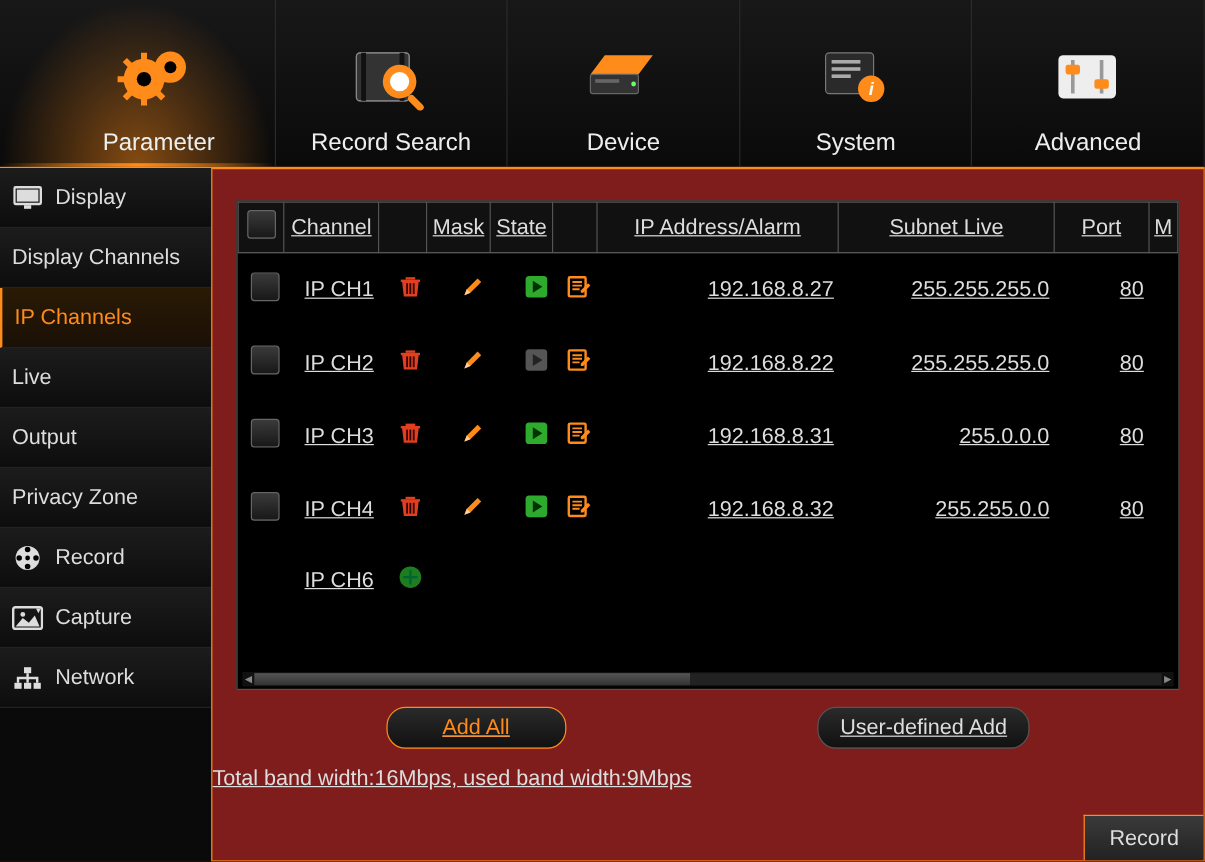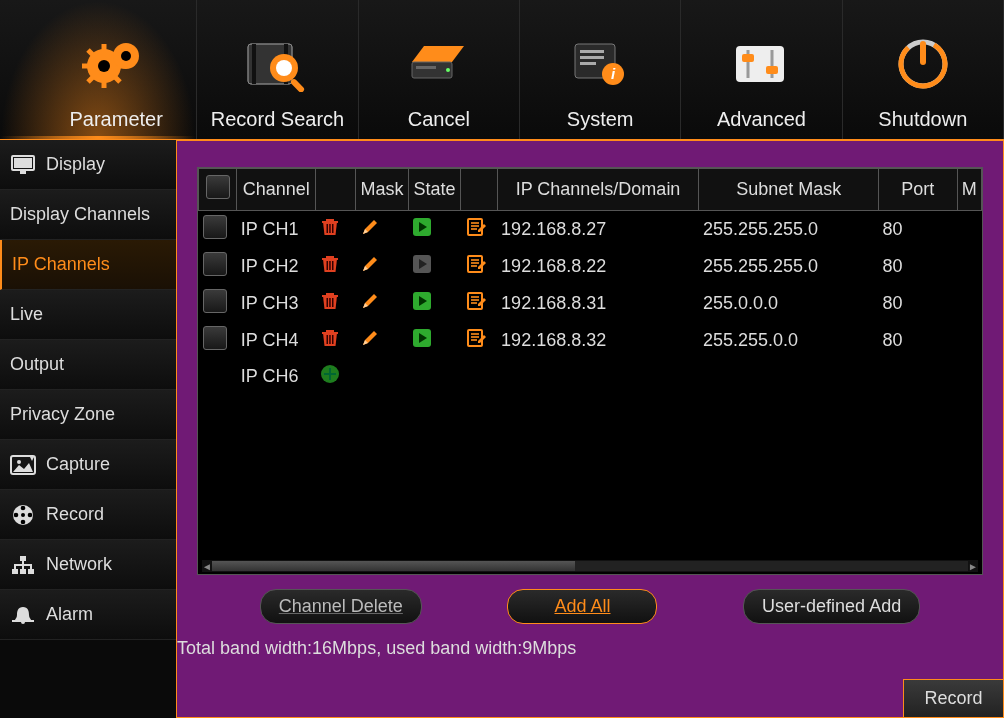--- a/index.html
+++ b/index.html
@@ -68,23 +68,24 @@
   .side-item.active {
     background: linear-gradient(#2a1a05, #1a1005);
     color: #ff8c1a;
     border-left: 2px solid #ff8c1a;
   }
   .side-icon { width:26px; height:22px; display:flex; align-items:center; justify-content:center; }
   .content {
     flex:1;
     border: 1px solid #ff8c1a;
     border-left-color:#ff8c1a;
-    background: #701a75;
+    background: #7f1d1d;
     position:relative;
     overflow:hidden;
+    text-decoration:underline;
   }
   .table-wrap {
     margin: 26px 20px 0 20px;
     height: 408px;
     border: 1px solid #555;
     background:#000;
     overflow:hidden;
     position:relative;
   }
   table {
@@ -92,22 +93,22 @@
     width:100%;
     font-size:18px;
   }
   th {
     border: 1px solid #555;
     padding: 6px 4px;
     font-weight:normal;
     background:#111;
   }
   td {
-    padding: 4px 4px;
-    text-align:left;
+    padding: 16px 4px;
+    text-align:right;
     height:34px;
   }
   .chk {
     width:24px; height:24px;
     border:1px solid #666;
     background: linear-gradient(#3a3a3a,#181818);
     border-radius:3px;
     display:inline-block;
   }
   .hscroll {
@@ -212,21 +213,21 @@
     </div>
     <div class="topnav-item">
       <div class="topnav-icon">
         <svg width="70" height="56" viewBox="0 0 70 56">
           <path d="M8 26 L20 10 L60 10 L48 26 Z" fill="#ff8c1a"></path>
           <rect x="8" y="26" width="40" height="16" rx="2" fill="#333" stroke="#666"></rect>
           <circle cx="44" cy="34" r="2" fill="#6f6"></circle>
           <rect x="12" y="30" width="20" height="3" fill="#666"></rect>
         </svg>
       </div>
-      <div class="topnav-label">Cancel</div>
+      <div class="topnav-label">Device</div>
     </div>
     <div class="topnav-item">
       <div class="topnav-icon">
         <svg width="70" height="56" viewBox="0 0 70 56">
           <rect x="10" y="8" width="40" height="34" rx="3" fill="#2a2a2a" stroke="#777"></rect>
           <rect x="15" y="14" width="24" height="3" fill="#aaa"></rect>
           <rect x="15" y="20" width="24" height="3" fill="#aaa"></rect>
           <rect x="15" y="26" width="16" height="3" fill="#aaa"></rect>
           <circle cx="48" cy="38" r="11" fill="#ff8c1a"></circle>
           <text x="48" y="43" text-anchor="middle" font-size="15" font-style="italic" font-weight="bold" fill="#fff">i</text>
@@ -238,30 +239,20 @@
       <div class="topnav-icon">
         <svg width="70" height="56" viewBox="0 0 70 56">
           <rect x="10" y="10" width="48" height="36" rx="4" fill="#eee"></rect>
           <line x1="22" y1="14" x2="22" y2="42" stroke="#999" stroke-width="3"></line>
           <line x1="46" y1="14" x2="46" y2="42" stroke="#999" stroke-width="3"></line>
           <rect x="16" y="18" width="12" height="8" rx="2" fill="#ff8c1a"></rect>
           <rect x="40" y="30" width="12" height="8" rx="2" fill="#ff8c1a"></rect>
         </svg>
       </div>
       <div class="topnav-label">Advanced</div>
-    </div>
-    <div class="topnav-item">
-      <div class="topnav-icon">
-        <svg width="64" height="56" viewBox="0 0 64 56">
-          <circle cx="32" cy="28" r="22" fill="none" stroke="#ccc" stroke-width="5"></circle>
-          <circle cx="32" cy="28" r="22" fill="none" stroke="#ff8c1a" stroke-width="5" stroke-dasharray="110 40" transform="rotate(-60 32 28)"></circle>
-          <line x1="32" y1="8" x2="32" y2="26" stroke="#ff8c1a" stroke-width="6" stroke-linecap="round"></line>
-        </svg>
-      </div>
-      <div class="topnav-label">Shutdown</div>
     </div>
   </div>
 
 <div class="main">
   <div class="sidebar" id="sidebar">
       <div class="side-item">
         <span class="side-icon">
           <svg width="24" height="20" viewBox="0 0 24 20">
             <rect x="1" y="1" width="22" height="14" rx="1" fill="none" stroke="#ddd" stroke-width="2"></rect>
             <rect x="3" y="3" width="18" height="10" fill="#ddd"></rect>
@@ -280,78 +271,68 @@
         <span>Live</span>
       </div>
       <div class="side-item sub">
         <span>Output</span>
       </div>
       <div class="side-item sub">
         <span>Privacy Zone</span>
       </div>
       <div class="side-item">
         <span class="side-icon">
-          <svg width="26" height="20" viewBox="0 0 26 20">
-            <rect x="1" y="1" width="24" height="18" rx="2" fill="none" stroke="#ddd" stroke-width="2"></rect>
-            <circle cx="9" cy="7" r="2" fill="#ddd"></circle>
-            <path d="M3 17 L9 10 L14 14 L19 8 L23 17 Z" fill="#ddd"></path>
-            <path d="M20 2 L24 2 L22 6 Z" fill="#ddd"></path>
-          </svg>
-        </span>
-        <span>Capture</span>
-      </div>
-      <div class="side-item">
-        <span class="side-icon">
           <svg width="24" height="22" viewBox="0 0 24 22">
             <circle cx="12" cy="11" r="10" fill="#ddd"></circle>
             <circle cx="12" cy="11" r="2" fill="#000"></circle>
             <circle cx="12" cy="4" r="2.3" fill="#000"></circle>
             <circle cx="12" cy="18" r="2.3" fill="#000"></circle>
             <circle cx="5" cy="11" r="2.3" fill="#000"></circle>
             <circle cx="19" cy="11" r="2.3" fill="#000"></circle>
           </svg>
         </span>
         <span>Record</span>
+      </div>
+      <div class="side-item">
+        <span class="side-icon">
+          <svg width="26" height="20" viewBox="0 0 26 20">
+            <rect x="1" y="1" width="24" height="18" rx="2" fill="none" stroke="#ddd" stroke-width="2"></rect>
+            <circle cx="9" cy="7" r="2" fill="#ddd"></circle>
+            <path d="M3 17 L9 10 L14 14 L19 8 L23 17 Z" fill="#ddd"></path>
+            <path d="M20 2 L24 2 L22 6 Z" fill="#ddd"></path>
+          </svg>
+        </span>
+        <span>Capture</span>
       </div>
       <div class="side-item">
         <span class="side-icon">
           <svg width="26" height="20" viewBox="0 0 26 20">
             <rect x="10" y="1" width="6" height="5" fill="#ddd"></rect>
             <rect x="2" y="14" width="6" height="5" fill="#ddd"></rect>
             <rect x="10" y="14" width="6" height="5" fill="#ddd"></rect>
             <rect x="18" y="14" width="6" height="5" fill="#ddd"></rect>
             <path d="M13 6 L13 10 M5 14 L5 10 L21 10 L21 14 M13 10 L13 14" stroke="#ddd" stroke-width="2" fill="none"></path>
           </svg>
         </span>
         <span>Network</span>
       </div>
-      <div class="side-item">
-        <span class="side-icon">
-          <svg width="24" height="20" viewBox="0 0 24 20">
-            <path d="M12 2 C7 2 6 6 6 10 C6 13 4 14 4 15 L20 15 C20 14 18 13 18 10 C18 6 17 2 12 2 Z" fill="#ddd"></path>
-            <circle cx="12" cy="17" r="2" fill="#ddd"></circle>
-            <rect x="1" y="15" width="22" height="2" fill="#ddd"></rect>
-          </svg>
-        </span>
-        <span>Alarm</span>
-      </div>
     </div>
   <div class="content">
     <div class="table-wrap">
       <table>
         <thead>
           <tr>
             <th class="col-chk"><span class="chk"></span></th>
             <th class="col-ch">Channel</th>
             <th class="col-del"></th>
             <th class="col-edit">Mask</th>
             <th class="col-state">State</th>
             <th class="col-cfg"></th>
-            <th class="col-ip">IP Channels/Domain</th>
-            <th class="col-mask">Subnet Mask</th>
+            <th class="col-ip">IP Address/Alarm</th>
+            <th class="col-mask">Subnet Live</th>
             <th class="col-port">Port</th>
             <th class="col-m">M</th>
           </tr>
         </thead>
         <tbody id="tbody">
             <tr>
     <td><span class="chk"></span></td>
     <td>IP CH1</td>
     <td><span class="ic">
                   <svg width="20" height="20" viewBox="0 0 20 20">
@@ -529,21 +510,20 @@
       <div class="hscroll">
         <div class="arrow">◄</div>
         <div class="track">
             <div class="thumb"></div>
           </div>
         <div class="arrow">►</div>
       </div>
     </div>
 
     <div class="btnrow">
-      <div class="btn chdel">Channel Delete</div>
       <div class="btn addall">Add All</div>
       <div class="btn">User-defined Add</div>
     </div>
 
     <div class="bandwidth">Total band width:16Mbps, used band width:9Mbps</div>
 
     <div class="cancel-btn">Record</div>
   </div>
 </div>
 

